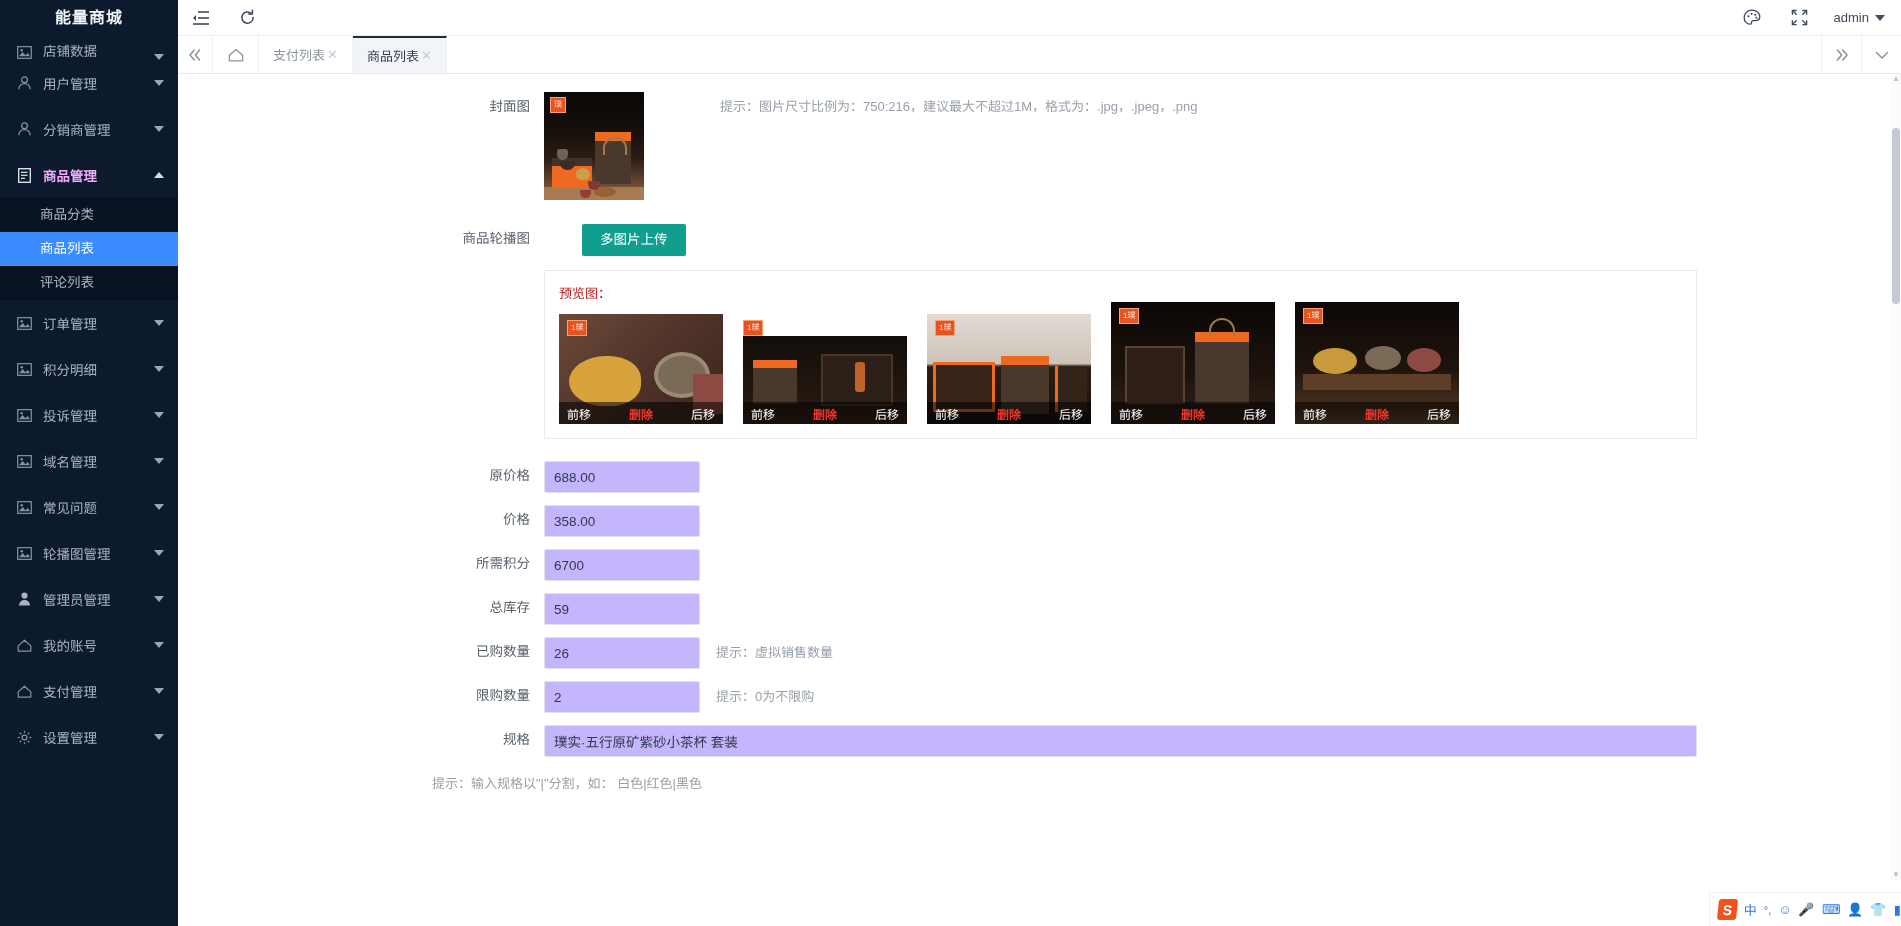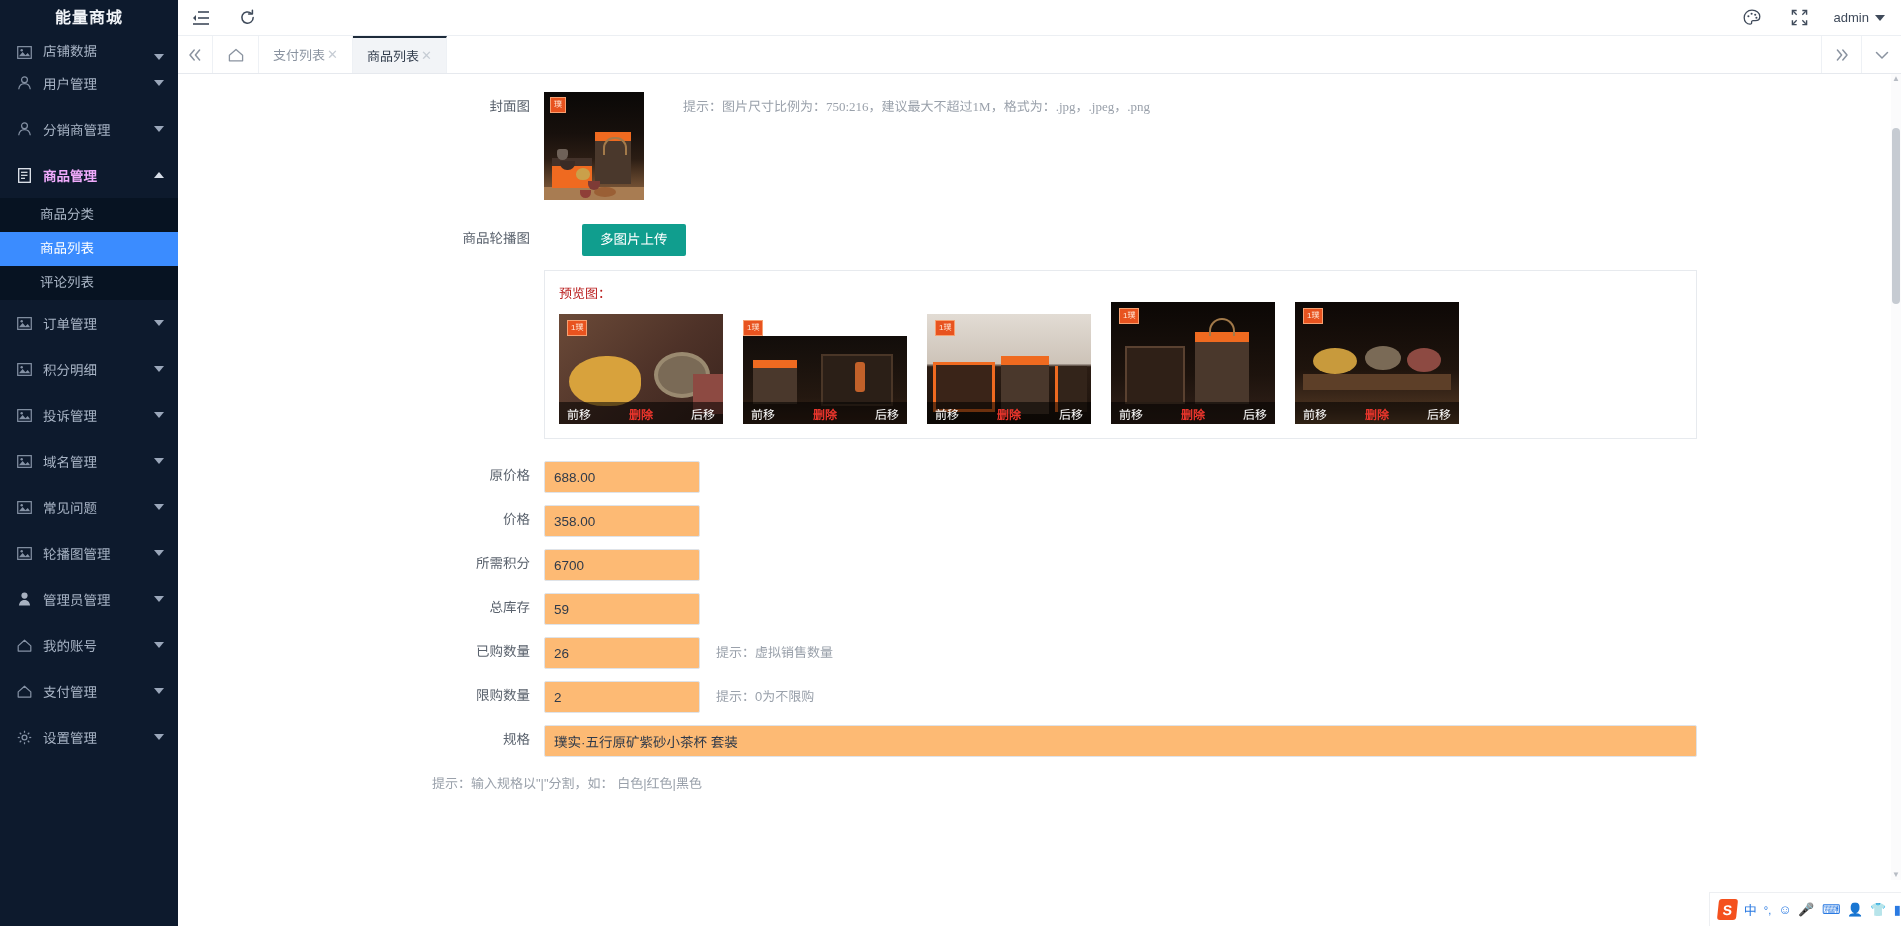--- a/index.html
+++ b/index.html
@@ -225,21 +225,21 @@
     font-size: 12px;
   }
   .t-actions .a { color: #ffffff; cursor: pointer; }
   .t-actions .a.del { color: #e8352c; font-weight: 700; }
 
   
   .art { position:absolute; inset:0; }
 
   .inp {
     height: 32px; width: 156px;
-    border: 1px solid #dfe3e8; background: #fdba74;
+    border: 1px solid #dfe3e8; background: #c4b5fd;
     font-size: 13.5px; color: #2f3a4a;
     padding: 0 9px;
     outline: none; border-radius: 2px;
   }
   .inp.wide { width: 1153px; }
   .frow.field { margin-bottom: 12px; }
   .field-tip { font-size: 13px; color: #9aa1ab; line-height: 32px; margin-left: 16px; }
   .inline { display:flex; align-items:center; }
 
   .spec-tip { font-size: 13px; color: #9aa1ab; padding-left: 254px; margin-top: 16px; }
@@ -561,21 +561,21 @@
               <div class="bag"></div>
               <div class="box"></div>
               <div class="cup2"></div>
               <div class="cup1"></div>
               <div class="lemon"></div>
               <div class="tray"></div>
               <div class="cup3"></div>
               <div class="cup4"></div>
               <div class="cover-badge">璞</div>
             </div>
-            <div class="tip" style="margin-left:39px;font-family:Liberation Serif, serif;">提示：图片尺寸比例为：750:216，建议最大不超过1M，格式为：.jpg，.jpeg，.png</div>
+            <div class="tip" style="margin-left:76px;">提示：图片尺寸比例为：750:216，建议最大不超过1M，格式为：.jpg，.jpeg，.png</div>
           </div>
         </div>
 
         <div class="frow" style="margin-top:24px;">
           <div class="flabel">商品轮播图</div>
           <div class="fcontrol">
             <button class="btn-upload">多图片上传</button>
 
             <div class="preview-panel">
               <div class="preview-title">预览图：</div>

